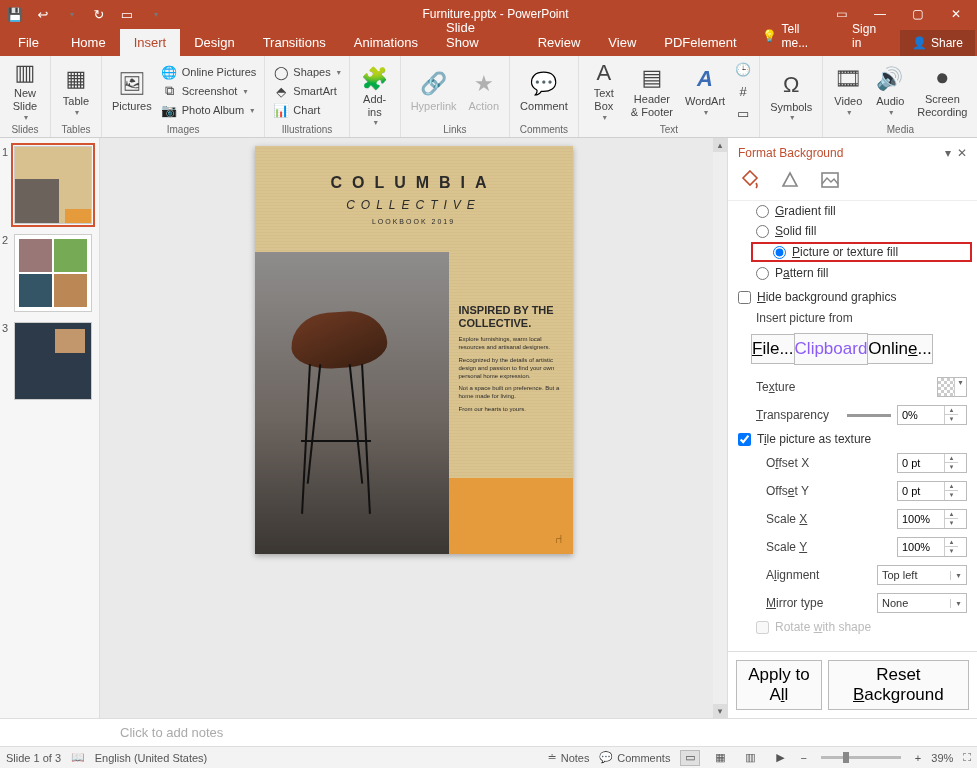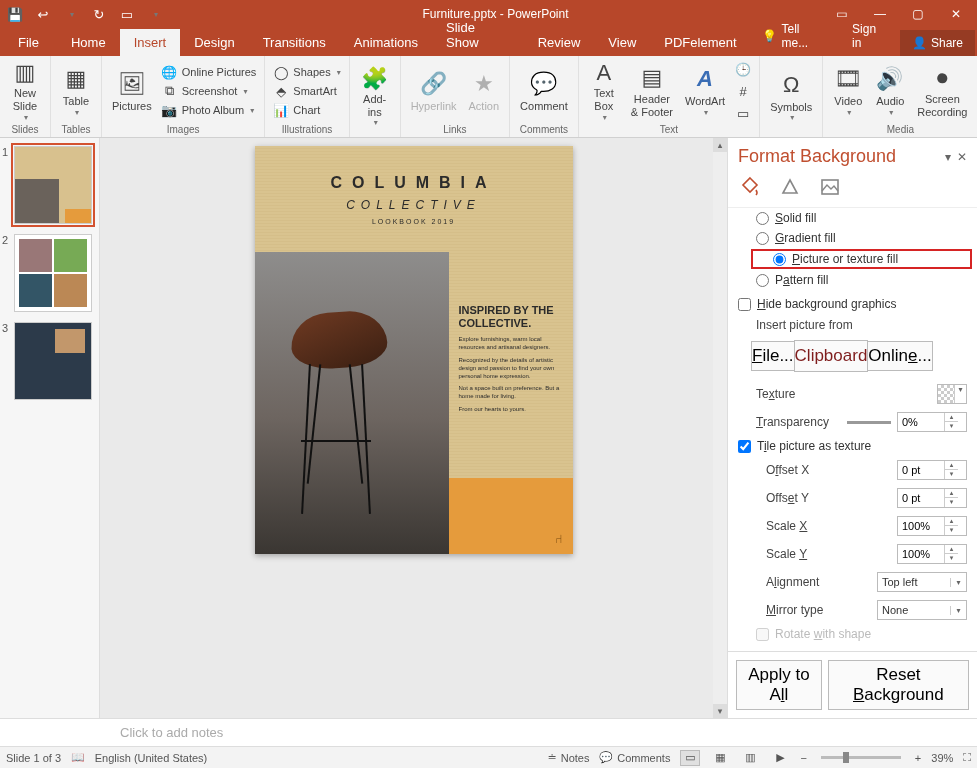--- a/index.html
+++ b/index.html
@@ -65,35 +65,35 @@
 .chair .ring{position:absolute;left:16px;top:138px;width:70px;height:2px;background:#111;}
 .copy{position:absolute;left:204px;top:158px;width:106px;font-size:7px;color:#2b2b2b;}
 .copy h4{font-size:11px;font-weight:800;margin-bottom:6px;line-height:1.2;}
 .copy p{font-size:6px;line-height:1.3;margin-bottom:5px;}
 .oblock{position:absolute;right:0;bottom:0;width:124px;height:76px;background:#E59B3C;}
 .oblock .glyph{position:absolute;right:10px;bottom:8px;color:#7a4a0e;font-size:12px;}
 
 
 .pane{ width:250px; border-left:1px solid #ddd; background:#fff; display:flex; flex-direction:column; font-size:12px; overflow:hidden;}
 .pane-head{display:flex;justify-content:space-between;align-items:center;padding:8px 10px 2px;}
-.pane-title{font-size:18px;color:#C04F30;font-weight:400;}
+.pane-title{font-size:12px;color:#C04F30;font-weight:400;}
 .pane-close{display:flex;gap:6px;color:#666;}
 .pane-tabs{display:flex;gap:16px;padding:6px 10px 8px;border-bottom:1px solid #eee;}
 .pane-tab{width:24px;height:24px;display:flex;align-items:center;justify-content:center;cursor:pointer;}
 .pane-tab.active svg path{stroke:#C04F30;}
 .section-hd{color:#C04F30;font-weight:600;padding:8px 8px 4px 20px;font-size:12px;position:relative;}
 .section-hd::before{content:"▾";position:absolute;left:6px;top:8px;font-size:9px;color:#555;}
 .opts{padding:0 10px 6px 28px;}
 .radio-row,.chk-row{display:flex;align-items:center;gap:6px;padding:3px 0;cursor:pointer;}
 .radio-row input,.chk-row input{margin:0;}
 .hlred{border:2px solid #d62424;padding:1px 20px;margin:1px -5px;}
 .subhdr{padding:4px 0 4px 0;color:#444;}
 .btnrow{display:flex;gap:4px;margin:4px 0 8px;}
 .pbtn{border:1px solid #bbb;background:#fafafa;padding:4px 0;cursor:pointer;font-size:17px;}
-.pbtn.disabled{color:#7f1d1d;}
+.pbtn.disabled{color:#8b5cf6;}
 .field{display:flex;align-items:center;justify-content:space-between;padding:4px 0;}
 .field.indent{padding-left:10px;}
 .field label{color:#444;}
 .u{text-decoration:underline;}
 .numbox{display:flex;align-items:center;border:1px solid #bbb;height:20px;width:70px;background:#fff;}
 .numbox input{border:none;width:46px;padding:0 4px;font-size:11px;outline:none;}
 .spin{width:14px;display:flex;flex-direction:column;border-left:1px solid #ccc;}
 .spin span{height:9px;line-height:8px;text-align:center;font-size:7px;color:#666;cursor:pointer;border-bottom:1px solid #ccc;}
 .spin span:last-child{border-bottom:none;}
 .combo{border:1px solid #bbb;height:20px;width:90px;display:flex;align-items:center;background:#fff;}
@@ -421,25 +421,25 @@
           <svg width="22" height="22">
             <rect x="3" y="4" width="16" height="14" fill="none" stroke="#888" stroke-width="1.6"></rect>
             <path d="M3 15 L8 9 L12 13 L15 10 L19 15" fill="none" stroke="#888" stroke-width="1.4"></path>
           </svg>
         </div>
     </div>
     <div style="flex:1;overflow:auto;">
     <div class="opts">
       <label class="radio-row">
             <input type="radio" name="fill" style="">
-            <span><span class="u">S</span>olid fill</span>
+            <span><span class="u">G</span>radient fill</span>
           </label>
       <label class="radio-row">
             <input type="radio" name="fill" style="">
-            <span><span class="u">G</span>radient fill</span>
+            <span><span class="u">S</span>olid fill</span>
           </label>
       <label class="radio-row hlred">
             <input type="radio" name="fill" checked="" style="">
             <span><span class="u">P</span>icture or texture fill</span>
           </label>
       <label class="radio-row">
             <input type="radio" name="fill" style="">
             <span>P<span class="u">a</span>ttern fill</span>
           </label>
       <label class="chk-row" style="margin-left:-18px;margin-top:4px;">

